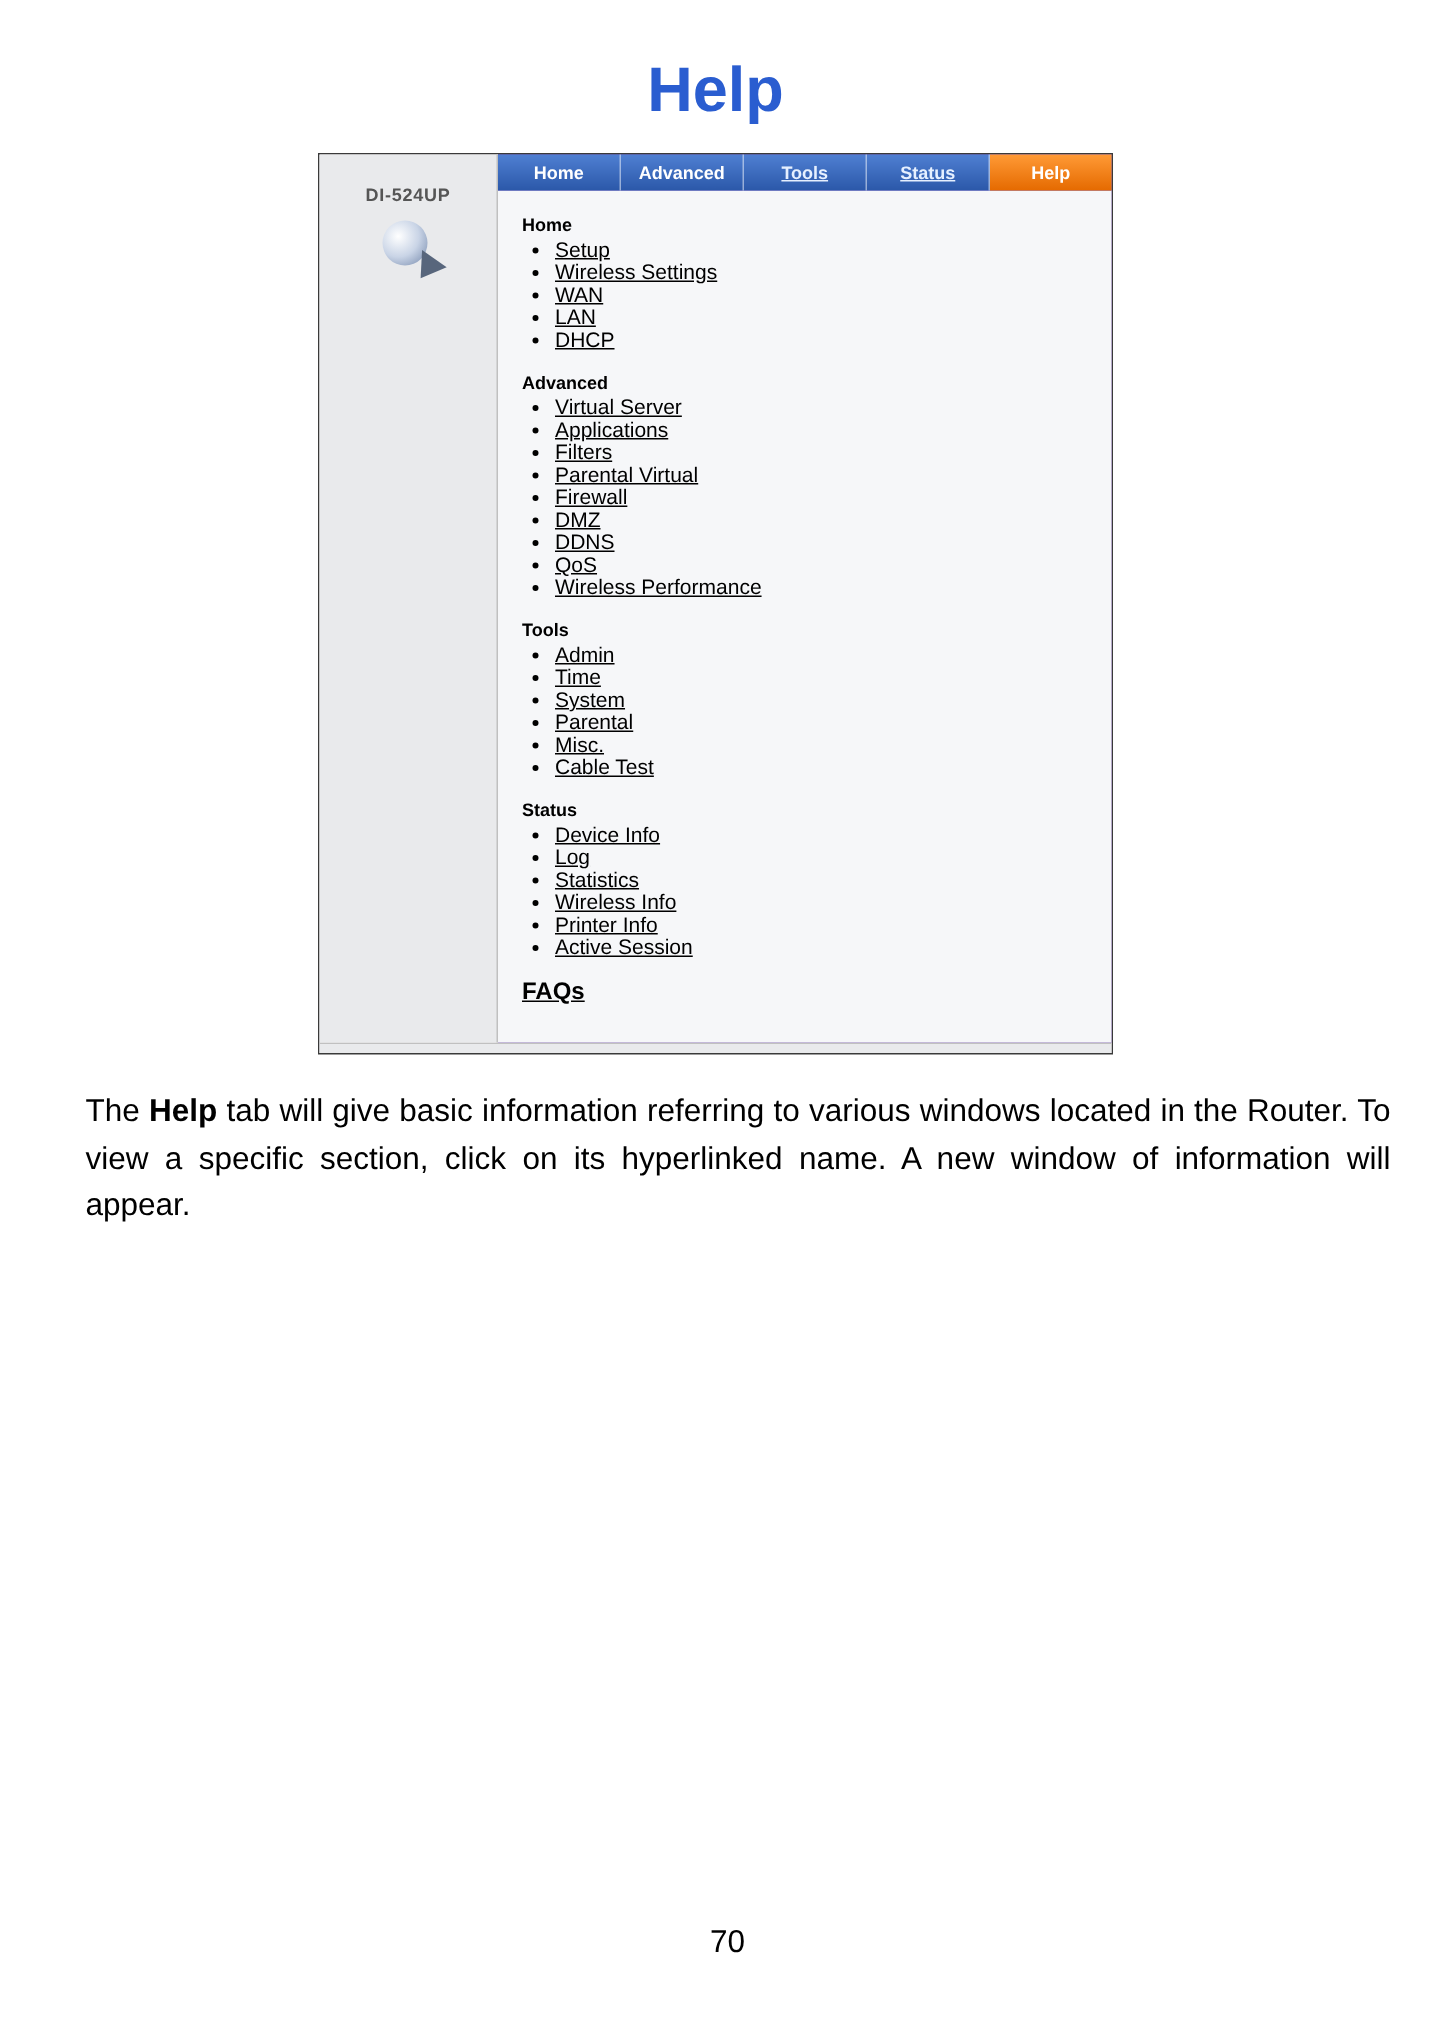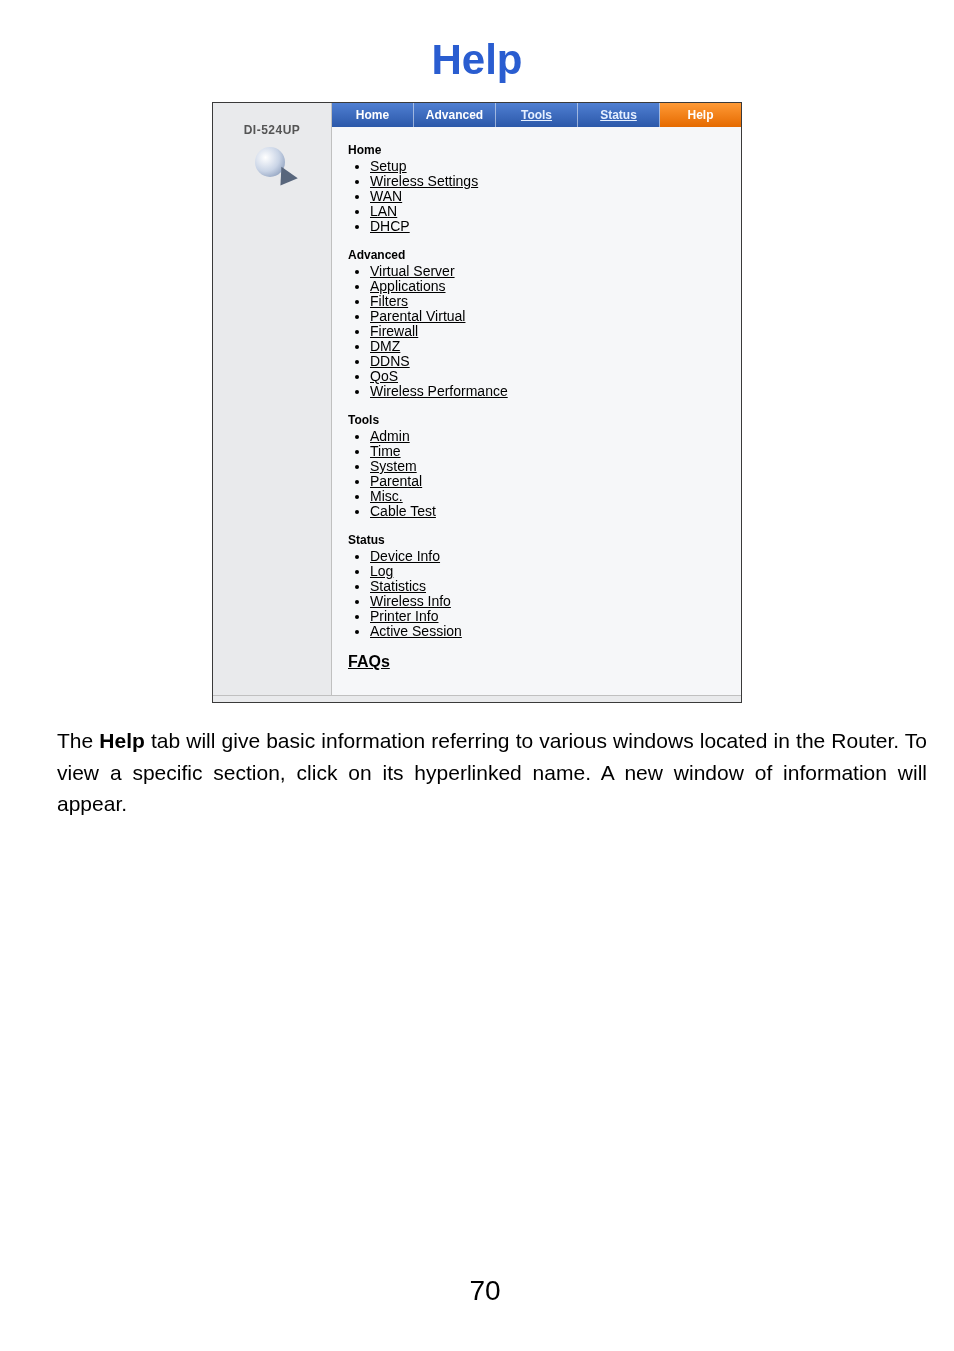--- a/index.html
+++ b/index.html
@@ -34,21 +34,21 @@
   .content{background:#f6f7f9;padding:16px 16px 24px 16px;min-height:480px}
   .sect{margin-bottom:14px}
   .sect-title{font-weight:bold;font-size:12px;margin-bottom:2px}
   .sect ul{list-style:disc;margin:0;padding-left:22px}
   .sect li{font-size:14px;line-height:15px;color:#000}
   .sect li .lnk{color:#000;text-decoration:underline}
   .faqs{font-weight:bold;text-decoration:underline;font-size:16px;display:inline-block;margin-top:0}
   .footer-line{height:6px;background:#e9eaec;border-top:1px solid #c0c0c0}
   .desc{width:870px;margin:22px auto 0;font-family:Arial,Helvetica,sans-serif;font-size:21px;line-height:1.5;text-align:justify}
   .desc b{font-weight:bold}
-  .pagenum{text-align:center;font-size:28px;position:absolute;left:16px;right:0;bottom:44px}
+  .pagenum{text-align:center;font-size:21px;position:absolute;left:16px;right:0;bottom:44px}
 </style>
 </head>
 <body>
 
 <div class="page">
   <div class="page-title">Help</div>
 
   <div class="screenshot-wrap">
 
     <div class="body-row">

